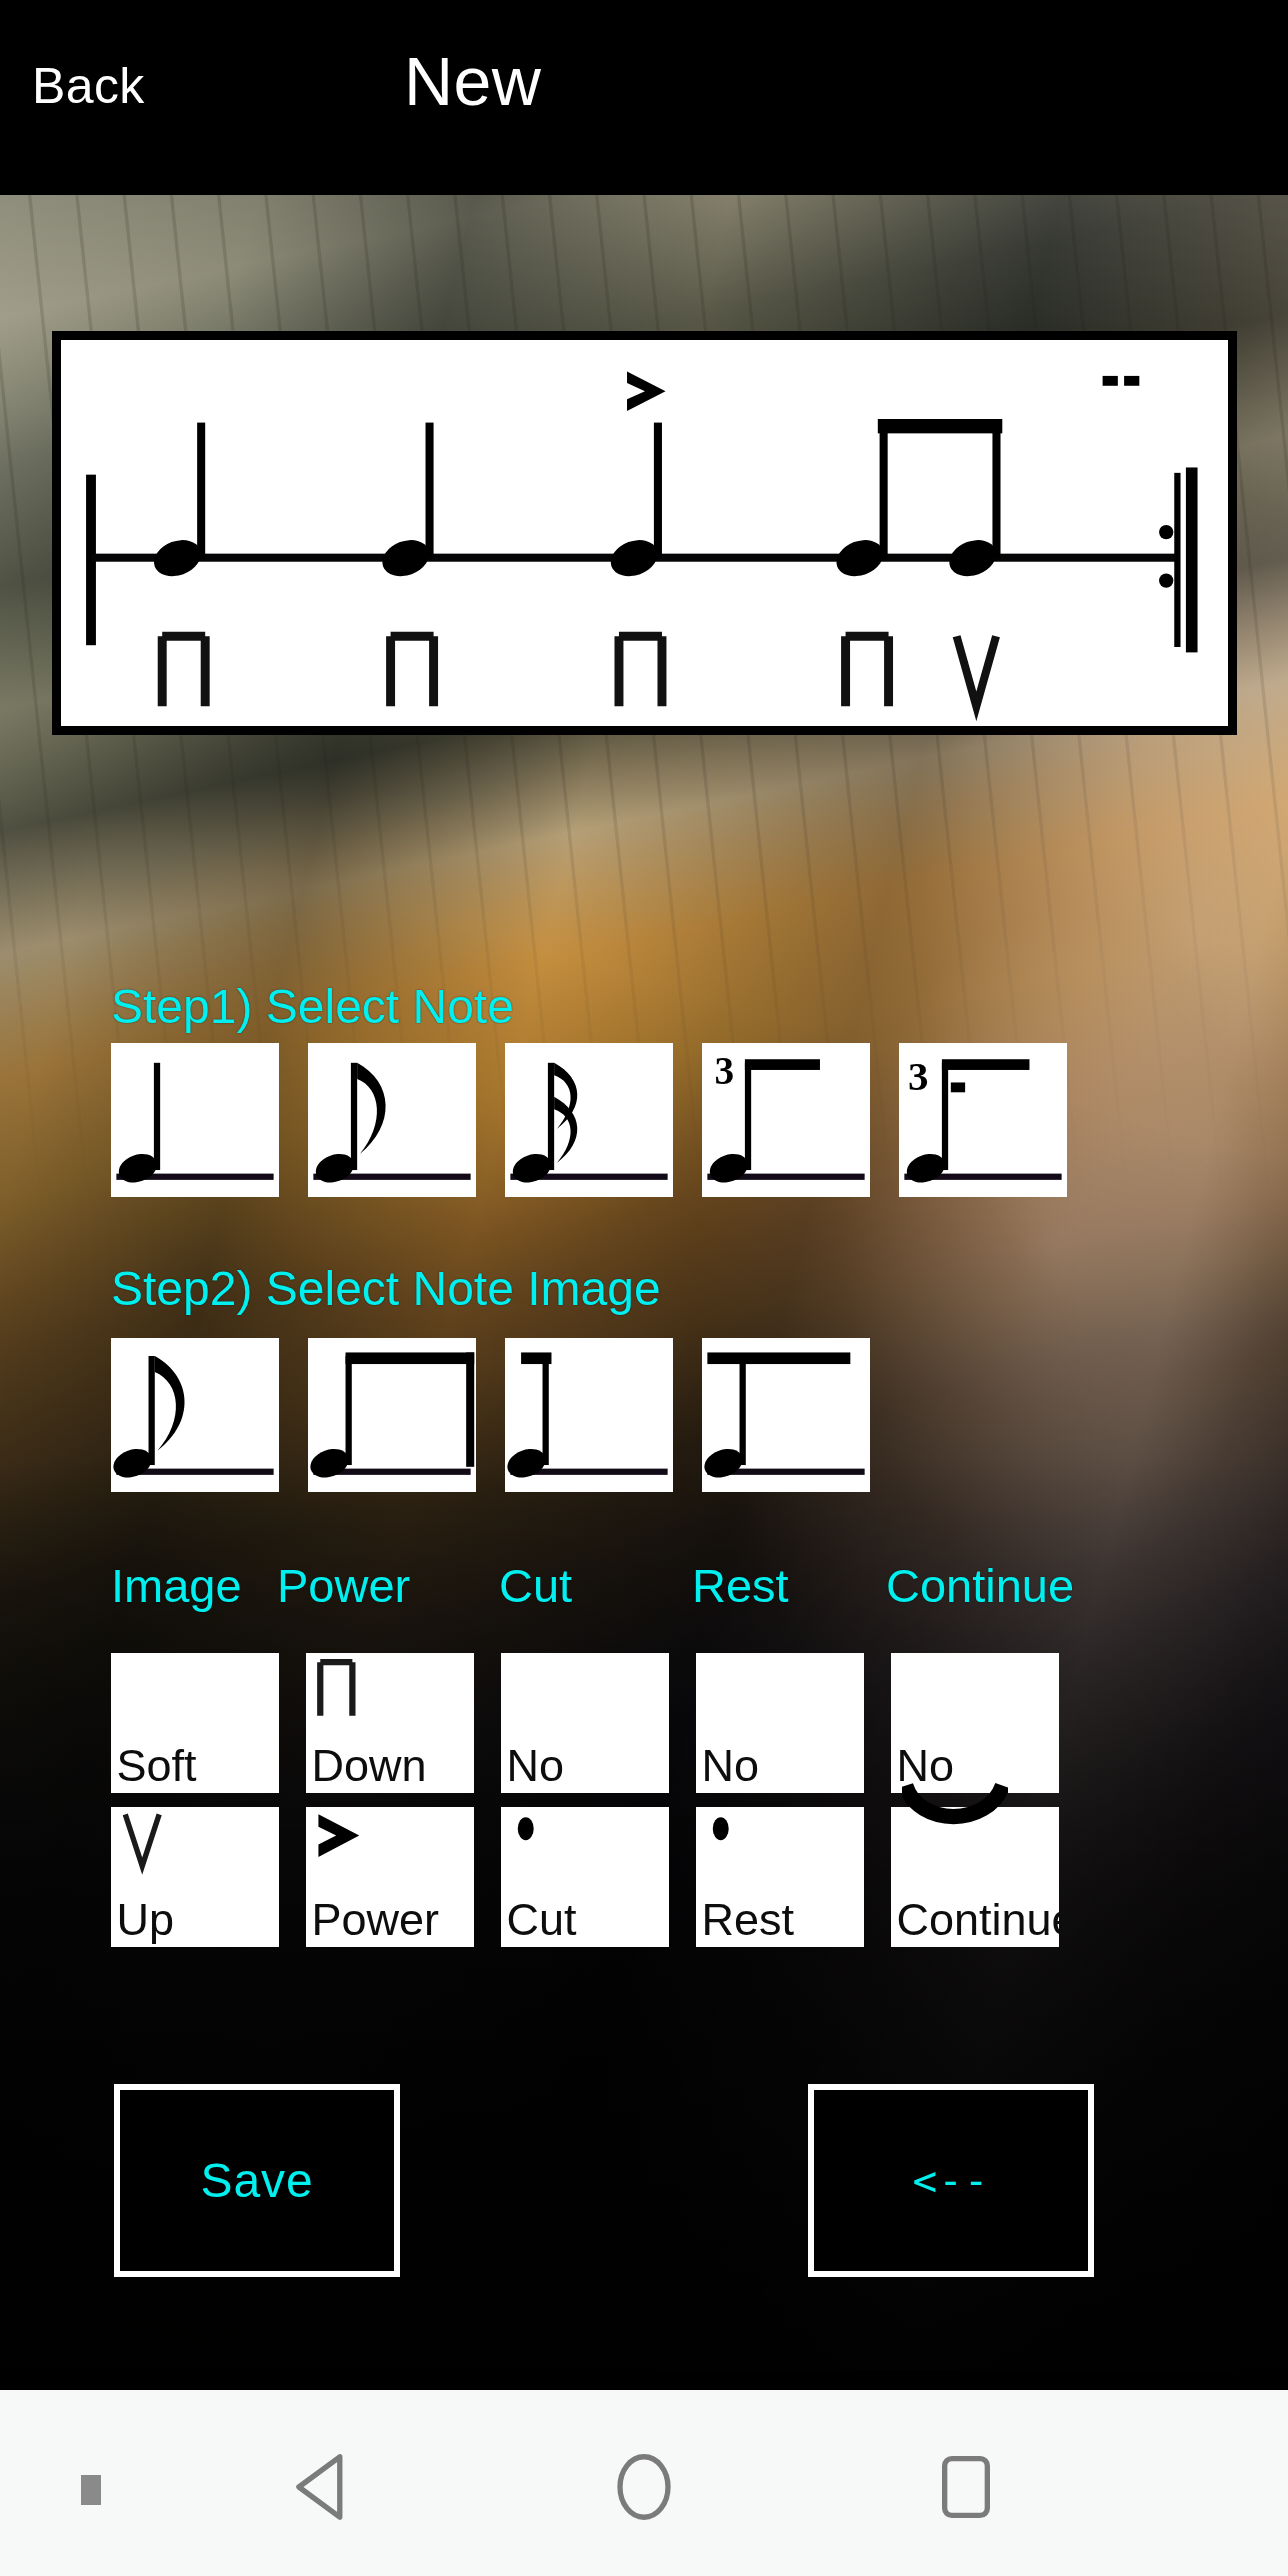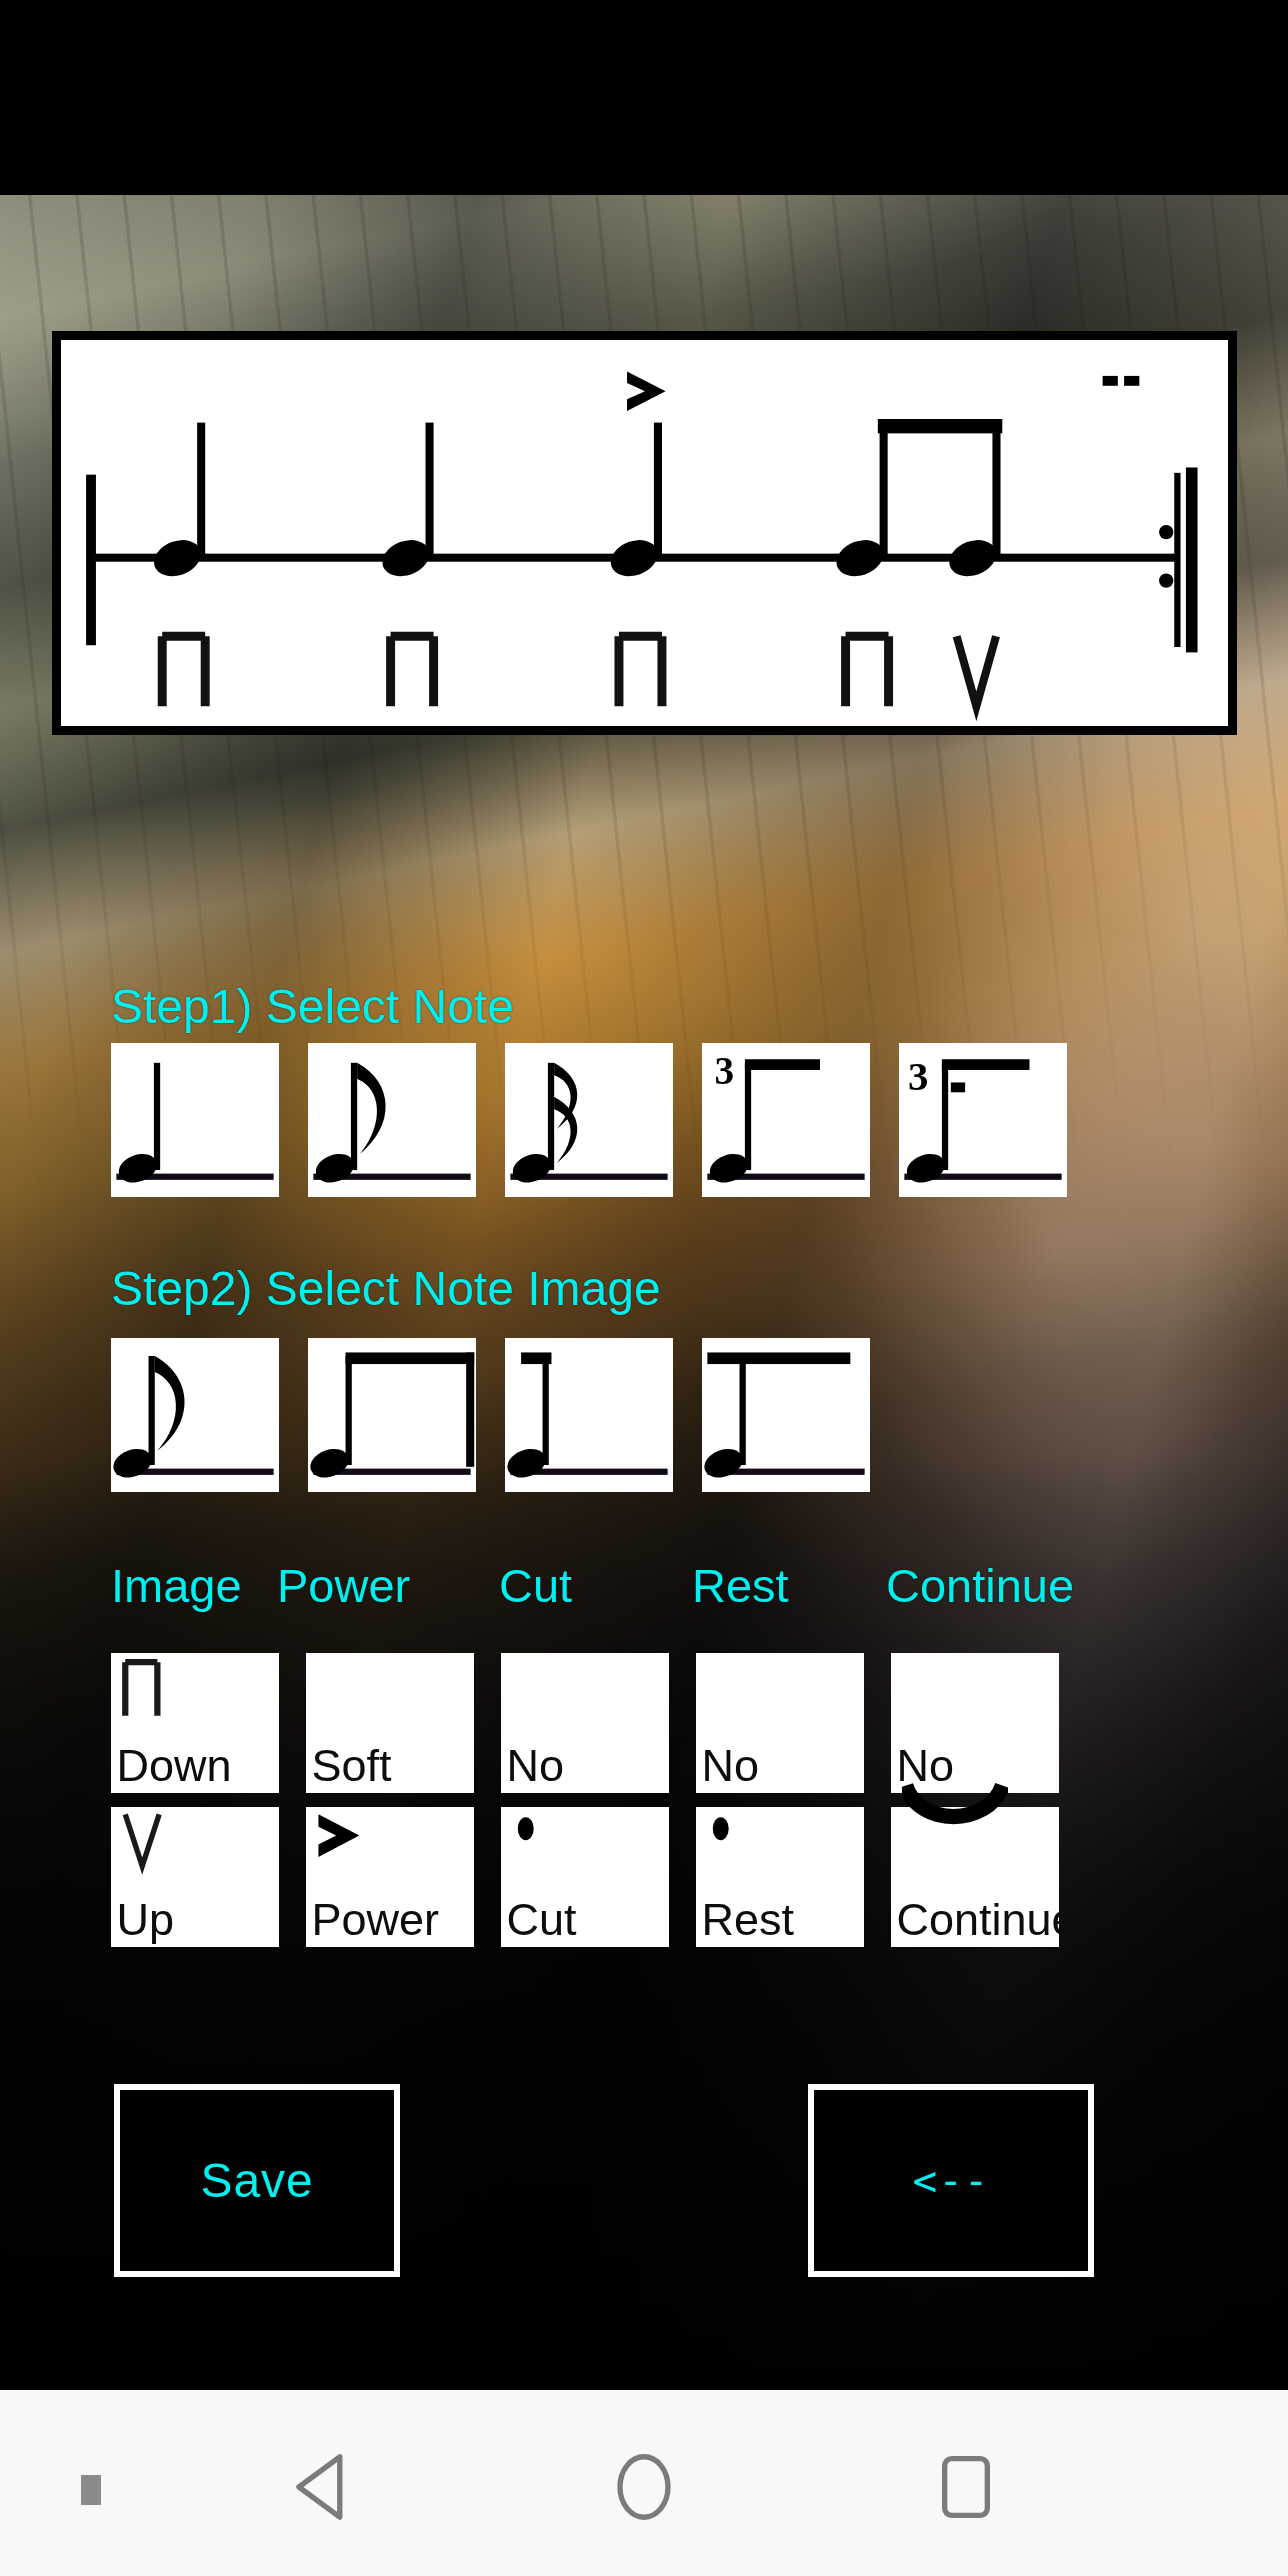--- a/index.html
+++ b/index.html
@@ -258,20 +258,24 @@
   }
   #nav-back   { left: 268px; }
   #nav-home   { left: 590px; }
   #nav-recent { left: 912px; }
 </style>
 </head>
 <body>
 
 <div id="app">
 
+  <div class="appbar">
+    <div class="appbar-back">Back</div>
+    <div class="appbar-title">New</div>
+  </div>
 
   <div class="bg-photo">
     <div class="bg-layer bg-l1"></div>
     <div class="bg-layer bg-l2"></div>
     <div class="bg-layer bg-l3"></div>
     <div class="bg-layer bg-l4"></div>
     <div class="bg-layer bg-l5"></div>
   </div>
 
   <div class="content">
@@ -418,33 +422,33 @@
       <div class="attr-label" id="lab-power">Power</div>
       <div class="attr-label" id="lab-cut">Cut</div>
       <div class="attr-label" id="lab-rest">Rest</div>
       <div class="attr-label" id="lab-continue">Continue</div>
     </div>
 
     <div class="attr-grid">
 
       <div class="attr-rowline">
         <div class="attr-cell">
+          <span class="attr-text">Soft</span>
+        </div>
+
+        <div class="attr-cell">
           <span class="attr-glyph">
             <svg width="52" height="66" viewBox="0 0 58 74">
               <path d="M 8 8 L 8 68 M 8 8 L 44 8 M 44 8 L 44 68" fill="none" stroke="#1a1a1a" stroke-width="7"></path>
             </svg>
           </span>
           <span class="attr-text">Down</span>
         </div>
 
         <div class="attr-cell">
-          <span class="attr-text">Soft</span>
-        </div>
-
-        <div class="attr-cell">
           <span class="attr-text">No</span>
         </div>
 
         <div class="attr-cell">
           <span class="attr-text">No</span>
         </div>
 
         <div class="attr-cell">
           <span class="attr-text">No</span>
         </div>

